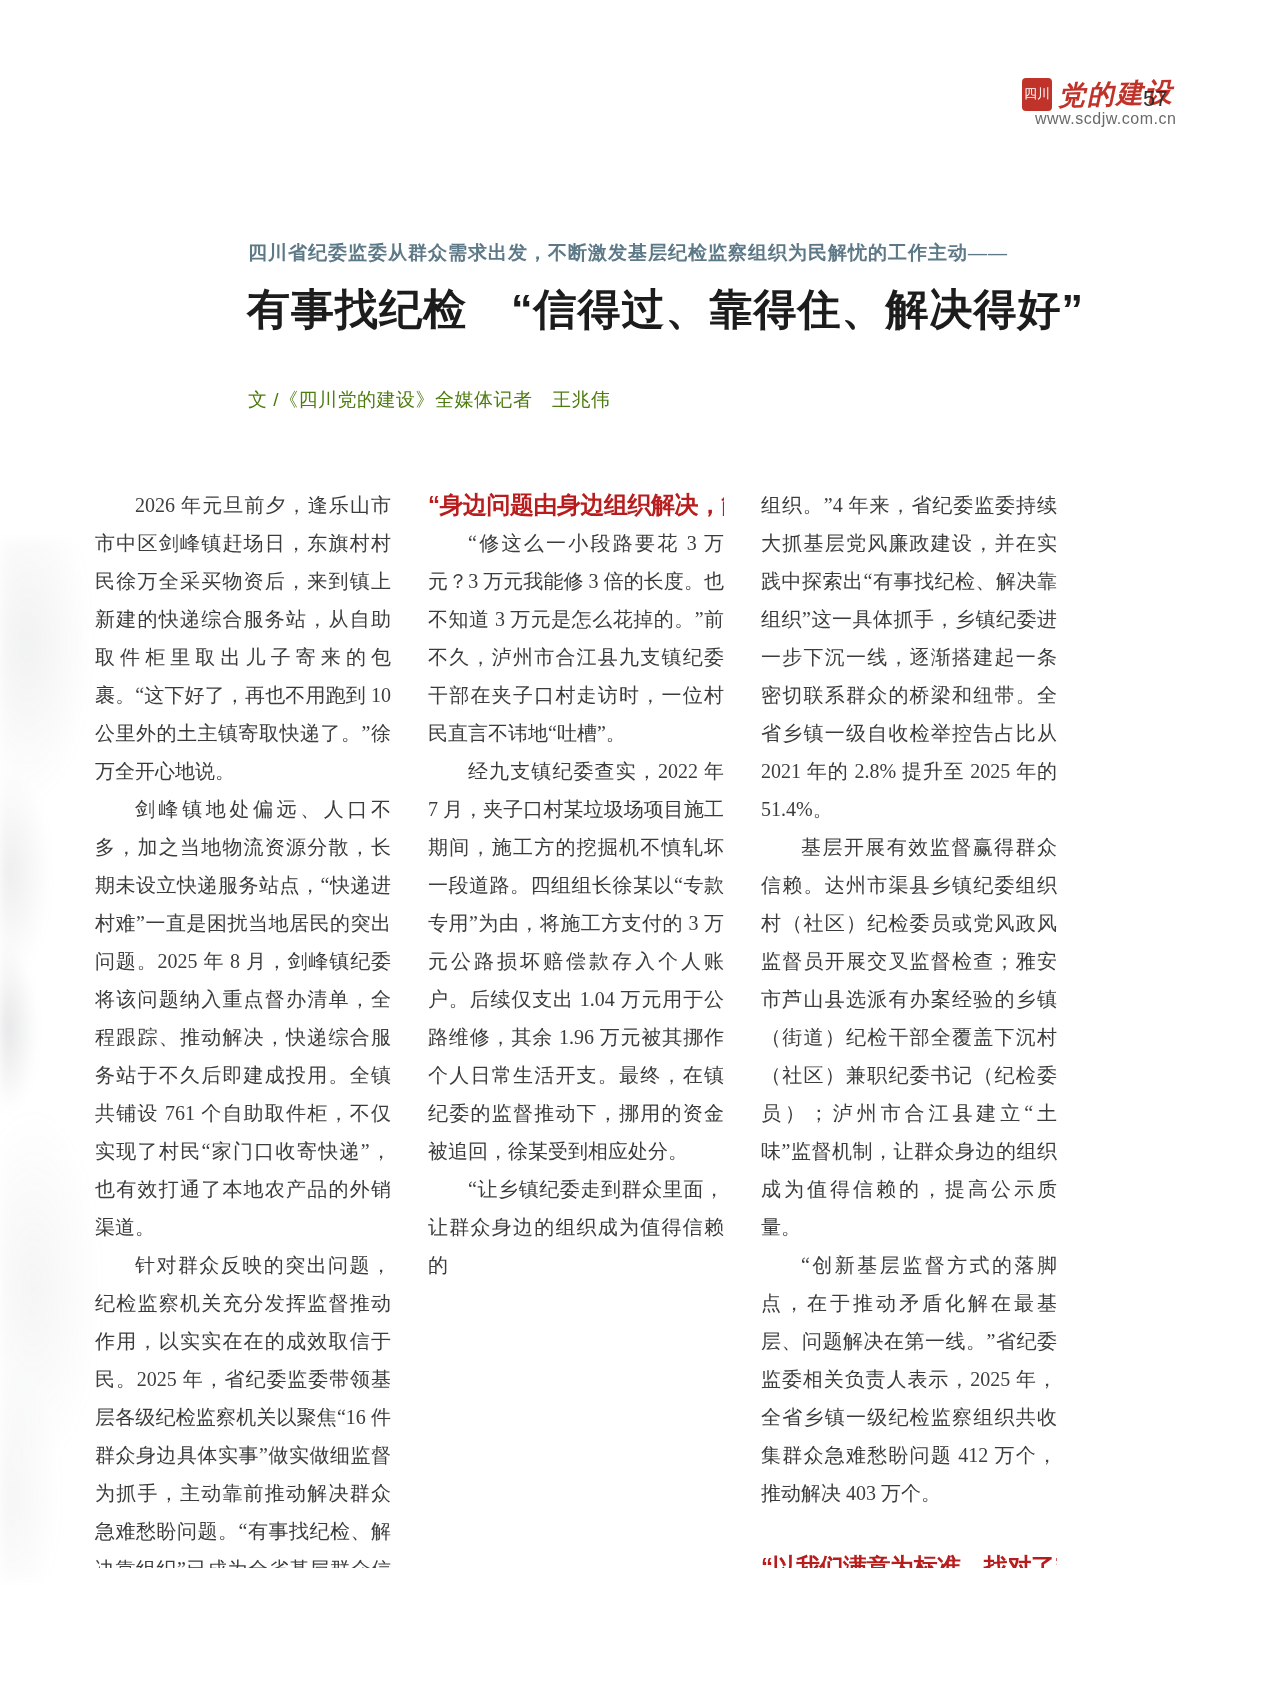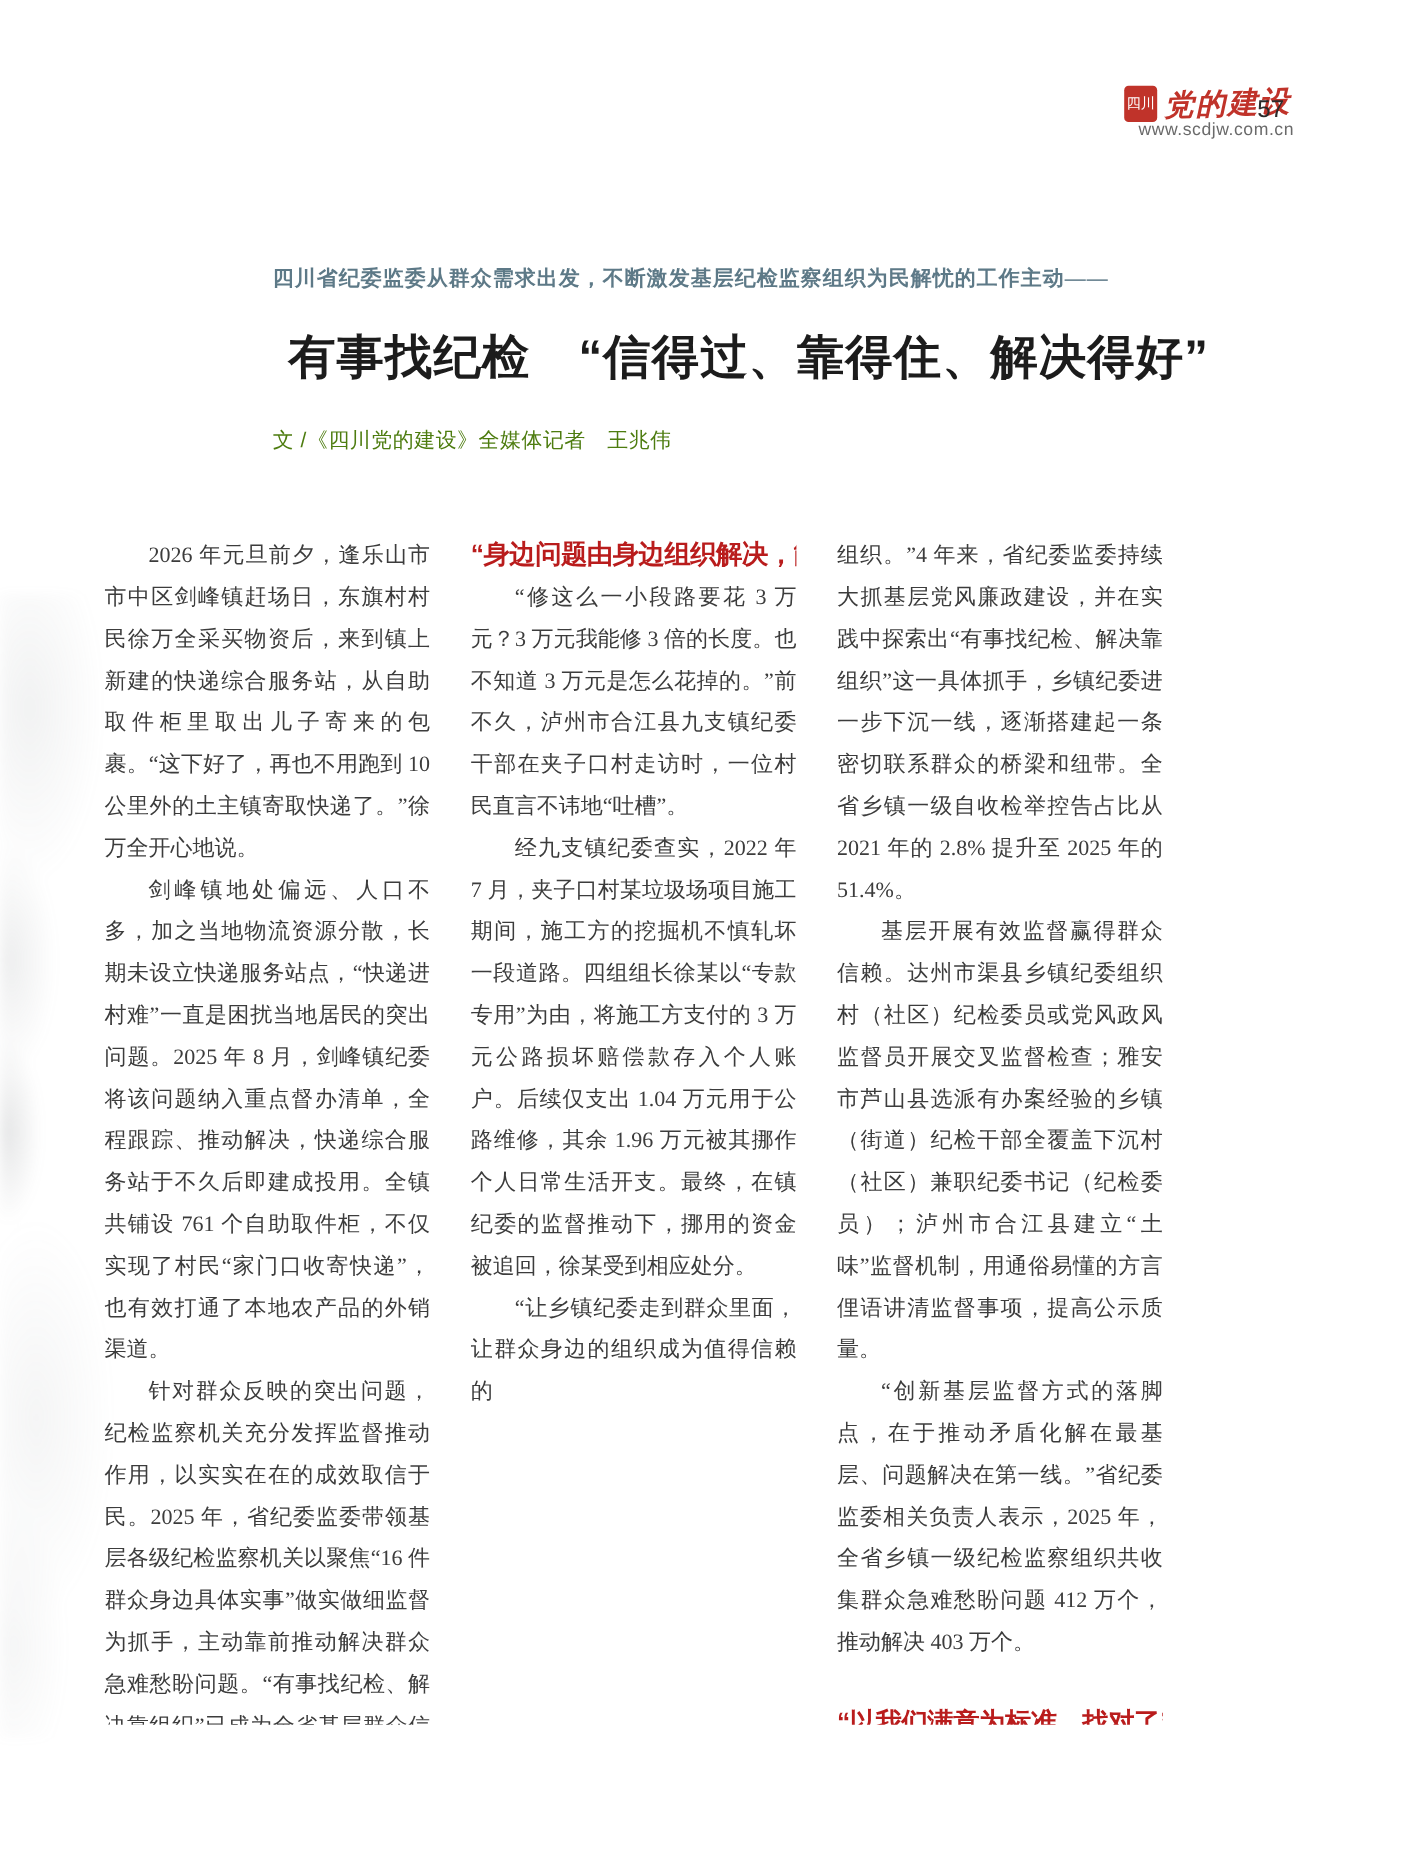--- a/index.html
+++ b/index.html
@@ -48,21 +48,21 @@
     font-size:22px;color:#2b2b2b;
     font-family:"Liberation Sans","DejaVu Sans",sans-serif;
   }
   
   .kicker{
     position:absolute;left:248px;top:240px;width:810px;
     font-size:19px;font-weight:700;letter-spacing:1px;
     color:#5d7987;
   }
   .headline{
-    position:absolute;left:246px;top:280px;width:830px;margin:16px;
+    position:absolute;left:246px;top:280px;width:830px;margin:1px;
     font-size:43px;font-weight:700;letter-spacing:1px;
     color:#1c1c1c;
     font-family:"Liberation Sans","DejaVu Sans",sans-serif;
     white-space:nowrap;
   }
   .byline{
     position:absolute;left:248px;top:372px;
     font-size:19px;color:#4d7c0f;letter-spacing:0.5px;
     font-family:"Liberation Sans","DejaVu Sans",sans-serif;
     margin-top:15px;
@@ -120,20 +120,20 @@
 
     <section class="col">
       <h2 class="sec-heading">“身边问题由身边组织解决，能信”</h2>
       <p>“修这么一小段路要花 3 万元？3 万元我能修 3 倍的长度。也不知道 3 万元是怎么花掉的。”前不久，泸州市合江县九支镇纪委干部在夹子口村走访时，一位村民直言不讳地“吐槽”。</p>
       <p>经九支镇纪委查实，2022 年 7 月，夹子口村某垃圾场项目施工期间，施工方的挖掘机不慎轧坏一段道路。四组组长徐某以“专款专用”为由，将施工方支付的 3 万元公路损坏赔偿款存入个人账户。后续仅支出 1.04 万元用于公路维修，其余 1.96 万元被其挪作个人日常生活开支。最终，在镇纪委的监督推动下，挪用的资金被追回，徐某受到相应处分。</p>
       <p>“让乡镇纪委走到群众里面，让群众身边的组织成为值得信赖的</p>
     </section>
 
     <section class="col">
       <p class="no-indent">组织。”4 年来，省纪委监委持续大抓基层党风廉政建设，并在实践中探索出“有事找纪检、解决靠组织”这一具体抓手，乡镇纪委进一步下沉一线，逐渐搭建起一条密切联系群众的桥梁和纽带。全省乡镇一级自收检举控告占比从 2021 年的 2.8% 提升至 2025 年的 51.4%。</p>
-      <p>基层开展有效监督赢得群众信赖。达州市渠县乡镇纪委组织村（社区）纪检委员或党风政风监督员开展交叉监督检查；雅安市芦山县选派有办案经验的乡镇（街道）纪检干部全覆盖下沉村（社区）兼职纪委书记（纪检委员）；泸州市合江县建立“土味”监督机制，用通俗易懂的方言俚语讲清监督事项，提高公示质量。</p>
+      <p>基层开展有效监督赢得群众信赖。达州市渠县乡镇纪委组织村（社区）纪检委员或党风政风监督员开展交叉监督检查；雅安市芦山县选派有办案经验的乡镇（街道）纪检干部全覆盖下沉村（社区）兼职纪委书记（纪检委员）；泸州市合江县建立“土味”监督机制，让群众身边的组织成为值得信赖的，提高公示质量。</p>
       <p>“创新基层监督方式的落脚点，在于推动矛盾化解在最基层、问题解决在第一线。”省纪委监委相关负责人表示，2025 年，全省乡镇一级纪检监察组织共收集群众急难愁盼问题 412 万个，推动解决 403 万个。</p>
       <h2 class="sec-heading spaced">“以我们满意为标准，找对了”</h2>
 
     </section>
 
   </main>
 </div>
 
 </body></html>

